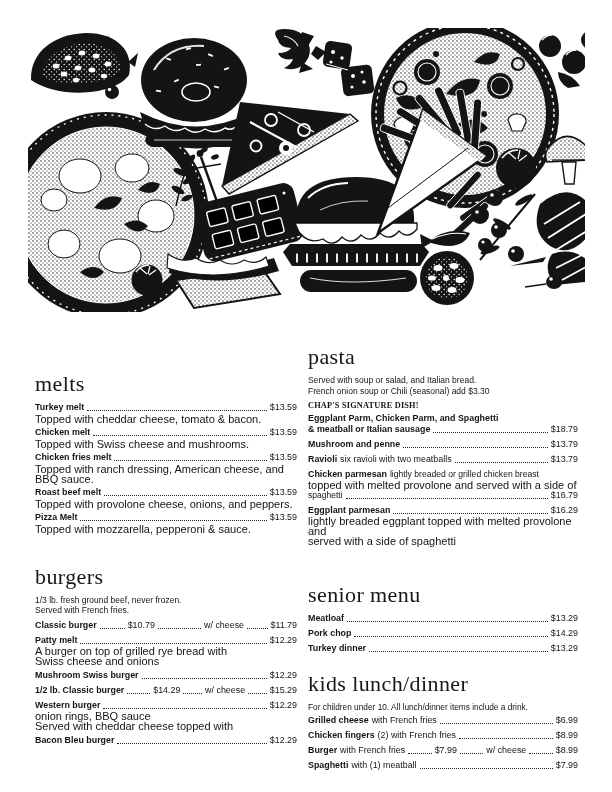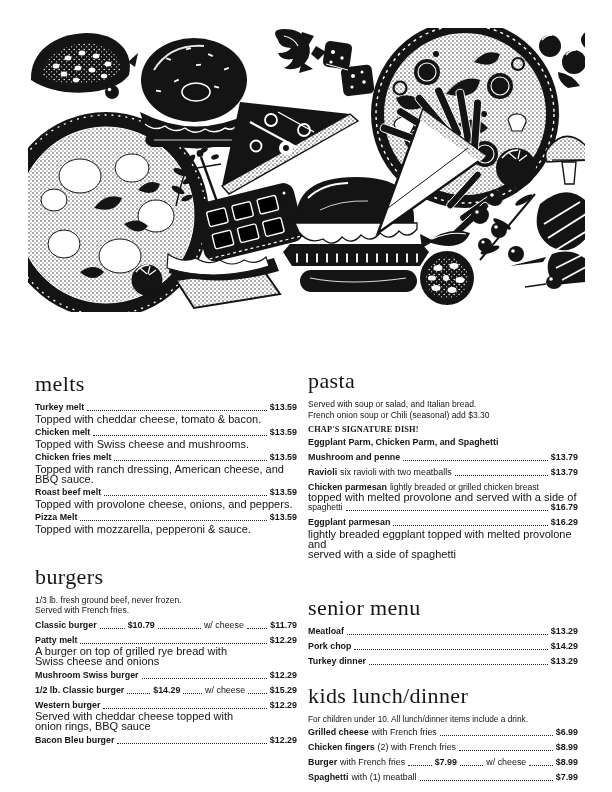--- a/index.html
+++ b/index.html
@@ -6,21 +6,21 @@
   body{
     width:612px;height:792px;background:#ffffff;position:relative;
     font-family:"Liberation Sans",sans-serif;color:#141414;
     -webkit-font-smoothing:antialiased;
   }
   .page{position:absolute;inset:0;overflow:hidden;}
   .illustration{position:absolute;left:28px;top:28px;width:557px;height:284px;}
   .menu-area{position:absolute;left:35px;top:344px;width:543px;display:flex;gap:11px;}
   .col{box-sizing:border-box;}
   .col-left{width:262px;padding-top:27px;}
-  .col-right{width:270px;margin-top:24px;}
+  .col-right{width:270px;}
   .section-title{
     font-family:"Liberation Serif",serif;font-weight:normal;
     font-size:22px;line-height:26px;margin:0 0 5px 0;letter-spacing:.4px;color:#161616;
   }
   .sec{margin:0;}
   .sec-burgers{margin-top:30px;}
   .sec-senior{margin-top:36px;}
   .sec-kids{margin-top:16px;}
   .intro{font-size:8.5px;line-height:10.5px;}
   .intro-gap{margin-bottom:4px;}
@@ -33,21 +33,21 @@
   .row{display:flex;align-items:flex-end;font-size:8.9px;line-height:11.5px;}
   .nm{font-weight:bold;white-space:nowrap;}
   .nmline{font-size:8.9px;line-height:11px;}
   .rest{margin-left:3px;white-space:nowrap;}
   .wrapline{font-size:8.6px;line-height:10.5px;}
   .wrapline .nm{font-size:8.9px;}
   .desc{font-size:11px;line-height:10px;}
   .dp{font-size:8.5px;line-height:11.5px;}
   .dots{flex:1 1 auto;min-width:8px;border-bottom:1.6px dotted #222;margin:0 3px 2.5px 3px;}
   .d1{flex:1.1;} .d2{flex:1.9;} .d3{flex:.9;}
-  .pr{font-weight:bold;white-space:nowrap;}
+  .pr{font-weight:normal;white-space:nowrap;}
 </style>
 </head>
 <body>
 
 <div class="page">
 
   <svg class="illustration" viewBox="0 0 557 284" aria-hidden="true">
     <defs>
       <pattern id="stip" width="4" height="4" patternUnits="userSpaceOnUse">
         <rect width="4" height="4" fill="#ffffff"></rect>
@@ -425,22 +425,22 @@
               <span class="dots d3"></span>
               <span class="pr">$15.29</span>
             </div>
         </div>
         <div class="mi">
           <div class="row">
               <span class="nm">Western burger</span>
               <span class="dots"></span>
               <span class="pr">$12.29</span>
             </div>
+          <div class="desc">onion rings, BBQ sauce</div>
           <div class="desc">Served with cheddar cheese topped with</div>
-          <div class="desc">onion rings, BBQ sauce</div>
         </div>
         <div class="mi">
           <div class="row">
               <span class="nm">Bacon Bleu burger</span>
               <span class="dots"></span>
               <span class="pr">$12.29</span>
             </div>
         </div>
       </section>
     </div>
@@ -448,20 +448,25 @@
     <div class="col col-right">
 
       <section class="sec">
         <h2 class="section-title">pasta</h2>
         <div class="intro">Served with soup or salad, and Italian bread.</div>
         <div class="intro">French onion soup or Chili (seasonal) add $3.30</div>
         <div class="sig">CHAP'S SIGNATURE DISH!</div>
 
         <div class="mi">
           <div class="nm nmline">Eggplant Parm, Chicken Parm, and Spaghetti</div>
+          <div class="row">
+              <span class="nm">&amp; meatball or Italian sausage</span>
+              <span class="dots"></span>
+              <span class="pr">$18.79</span>
+            </div>
         </div>
         <div class="mi">
           <div class="row">
               <span class="nm">Mushroom and penne</span>
               <span class="dots"></span>
               <span class="pr">$13.79</span>
             </div>
         </div>
         <div class="mi">
           <div class="row">

